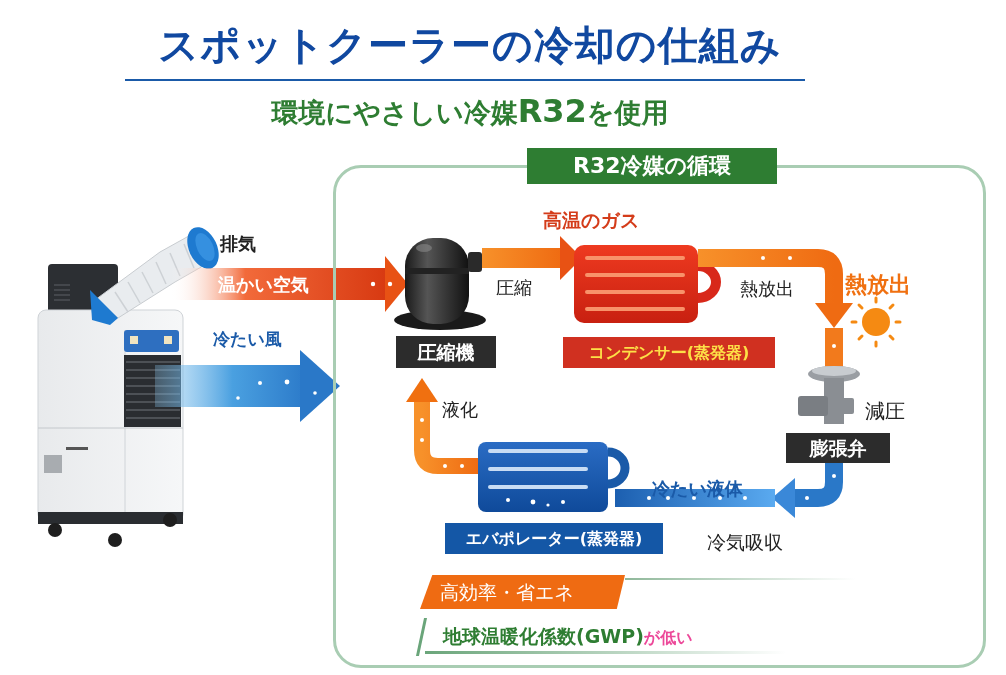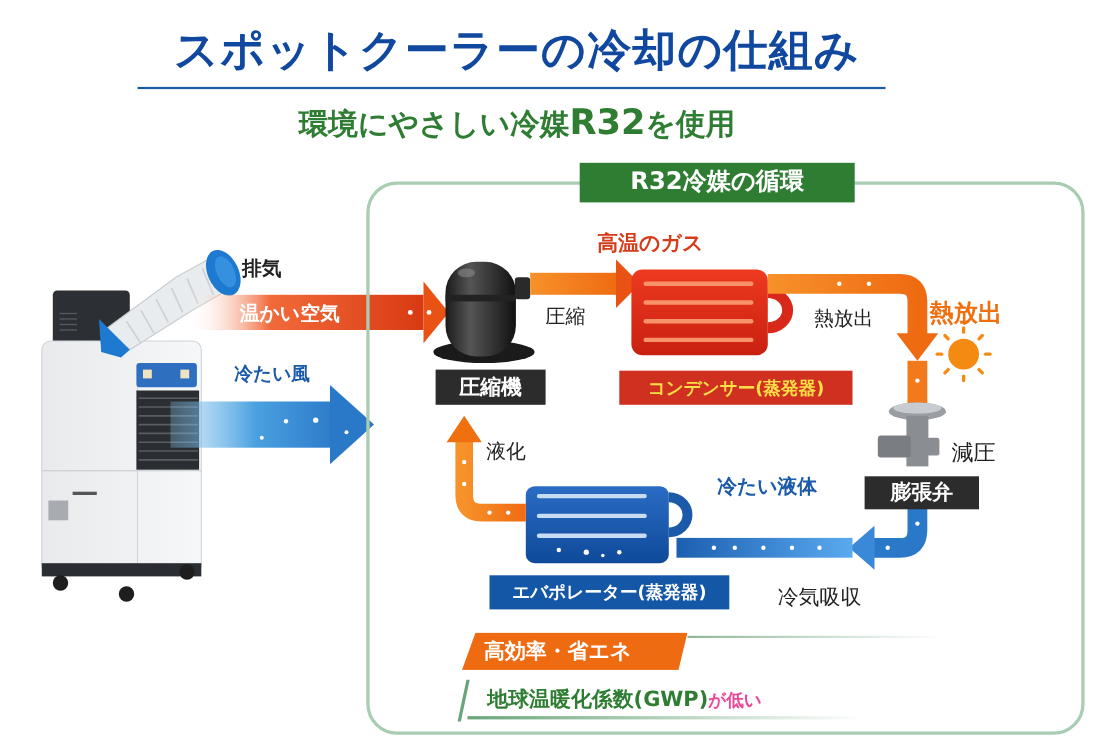--- a/index.html
+++ b/index.html
@@ -14,21 +14,21 @@
   .cycle-title { left:527px; top:148px; width:250px; height:36px; background:#2e7d32; color:#fff; font-size:22px; font-weight:bold; text-align:center; line-height:36px; }
   .label-dark { background:#2c2c2c; color:#fff; font-weight:bold; text-align:center; }
   .label-black { color:#222; font-size:18px; }
   .txt-red { color:#d43c1a; font-weight:bold; font-size:19px; }
   .txt-orange { color:#f07010; font-weight:bold; font-size:22px; }
   .txt-blue { color:#1a5aa8; font-weight:bold; }
   .cond-label { left:563px; top:337px; width:212px; height:31px; background:#d03020; color:#fde047; font-weight:bold; font-size:16px; line-height:31px; text-align:center; }
   .evap-label { left:445px; top:523px; width:218px; height:31px; background:#1457a6; color:#fff; font-weight:bold; font-size:16px; line-height:31px; text-align:center; }
   .comp-label { left:396px; top:336px; width:100px; height:32px; font-size:19px; line-height:32px; }
   .valve-label { left:786px; top:433px; width:104px; height:30px; font-size:19px; line-height:30px; }
-  .badge-orange { left:420px; top:575px; width:205px; height:34px; background:#ef6b12; color:#fff; font-size:19px; font-weight:bold; line-height:34px; padding-left:20px; box-sizing:border-box; clip-path:polygon(6% 0,100% 0,96% 100%,0 100%); }
+  .badge-orange { left:420px; top:575px; width:205px; height:34px; background:#ef6b12; color:#fff; font-size:19px; font-weight:normal; line-height:34px; padding-left:20px; box-sizing:border-box; clip-path:polygon(6% 0,100% 0,96% 100%,0 100%); }
   .badge-rule { left:625px; top:578px; width:230px; height:2px; background:linear-gradient(90deg,#8fb89a,rgba(255,255,255,0)); }
   .badge-green { left:425px; top:618px; width:360px; height:36px; color:#2e7d32; font-size:19px; font-weight:bold; line-height:36px; padding-left:18px; box-sizing:border-box; border-bottom:3px solid; border-image:linear-gradient(90deg,#6aa57a,rgba(255,255,255,0)) 1; }
   .badge-green .small { font-size:16px; color:#ec4899; font-weight:bold; }
   .badge-slash { left:420px; top:618px; width:3px; height:38px; background:#6aa57a; transform:skewX(-12deg); }
   svg.scene { position:absolute; left:0; top:0; }
 </style>
 </head>
 <body>
 
 <svg class="scene" width="1006" height="675" viewBox="0 0 1006 675">
@@ -242,21 +242,21 @@
 <div class="abs cycle-title">R32冷媒の循環</div>
 
 <div class="abs txt-red" style="left:543px;top:208px;">高温のガス</div>
 <div class="abs label-black" style="left:496px;top:276px;">圧縮</div>
 <div class="abs label-dark comp-label">圧縮機</div>
 <div class="abs cond-label">コンデンサー(蒸発器)</div>
 <div class="abs label-black" style="left:740px;top:277px;">熱放出</div>
 <div class="abs txt-orange" style="left:845px;top:270px;">熱放出</div>
 <div class="abs label-black" style="left:865px;top:398px;font-size:20px;">減圧</div>
 <div class="abs label-dark valve-label">膨張弁</div>
-<div class="abs txt-blue" style="left:652px;top:430px;font-size:18px;">冷たい液体</div>
+<div class="abs txt-blue" style="left:652px;top:477px;font-size:18px;">冷たい液体</div>
 <div class="abs label-black" style="left:442px;top:398px;">液化</div>
 <div class="abs evap-label">エバポレーター(蒸発器)</div>
 <div class="abs label-black" style="left:707px;top:530px;font-size:19px;">冷気吸収</div>
 
 <div class="abs badge-orange">高効率・省エネ</div>
 <div class="abs badge-rule"></div>
 <div class="abs badge-slash"></div>
 <div class="abs badge-green"><span>地球温暖化係数(GWP)</span><span class="small">が低い</span></div>
 
 </body></html>

